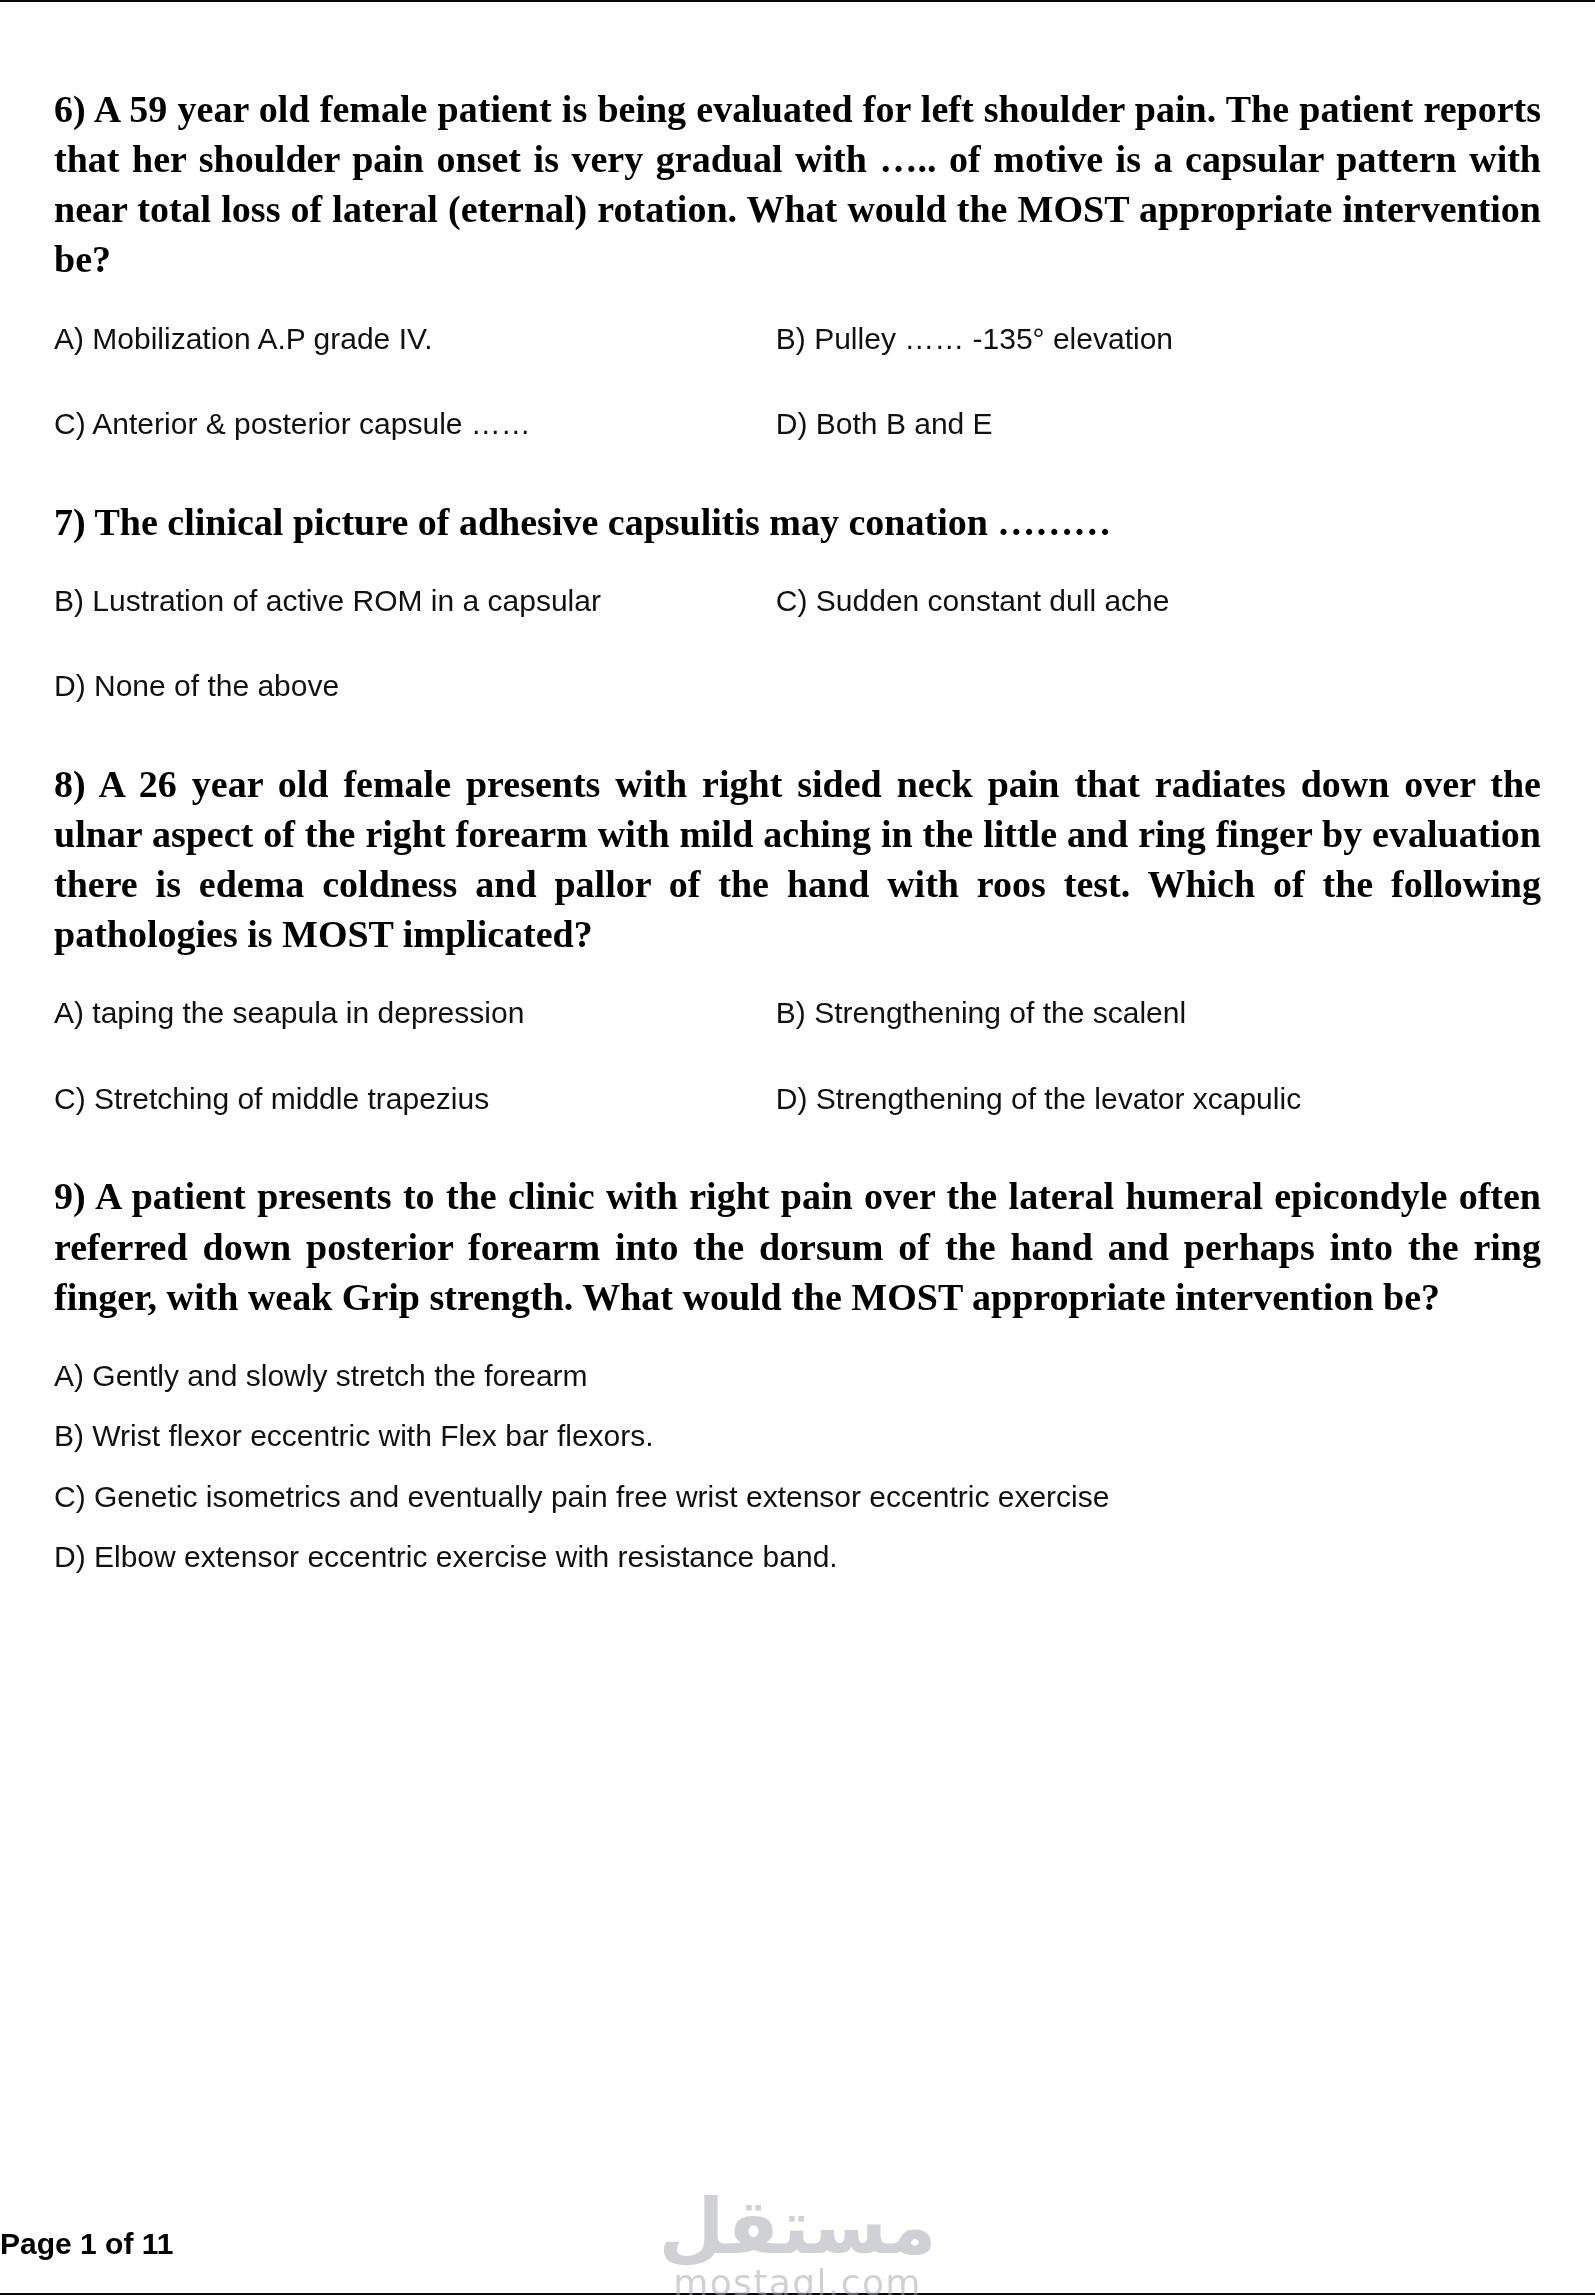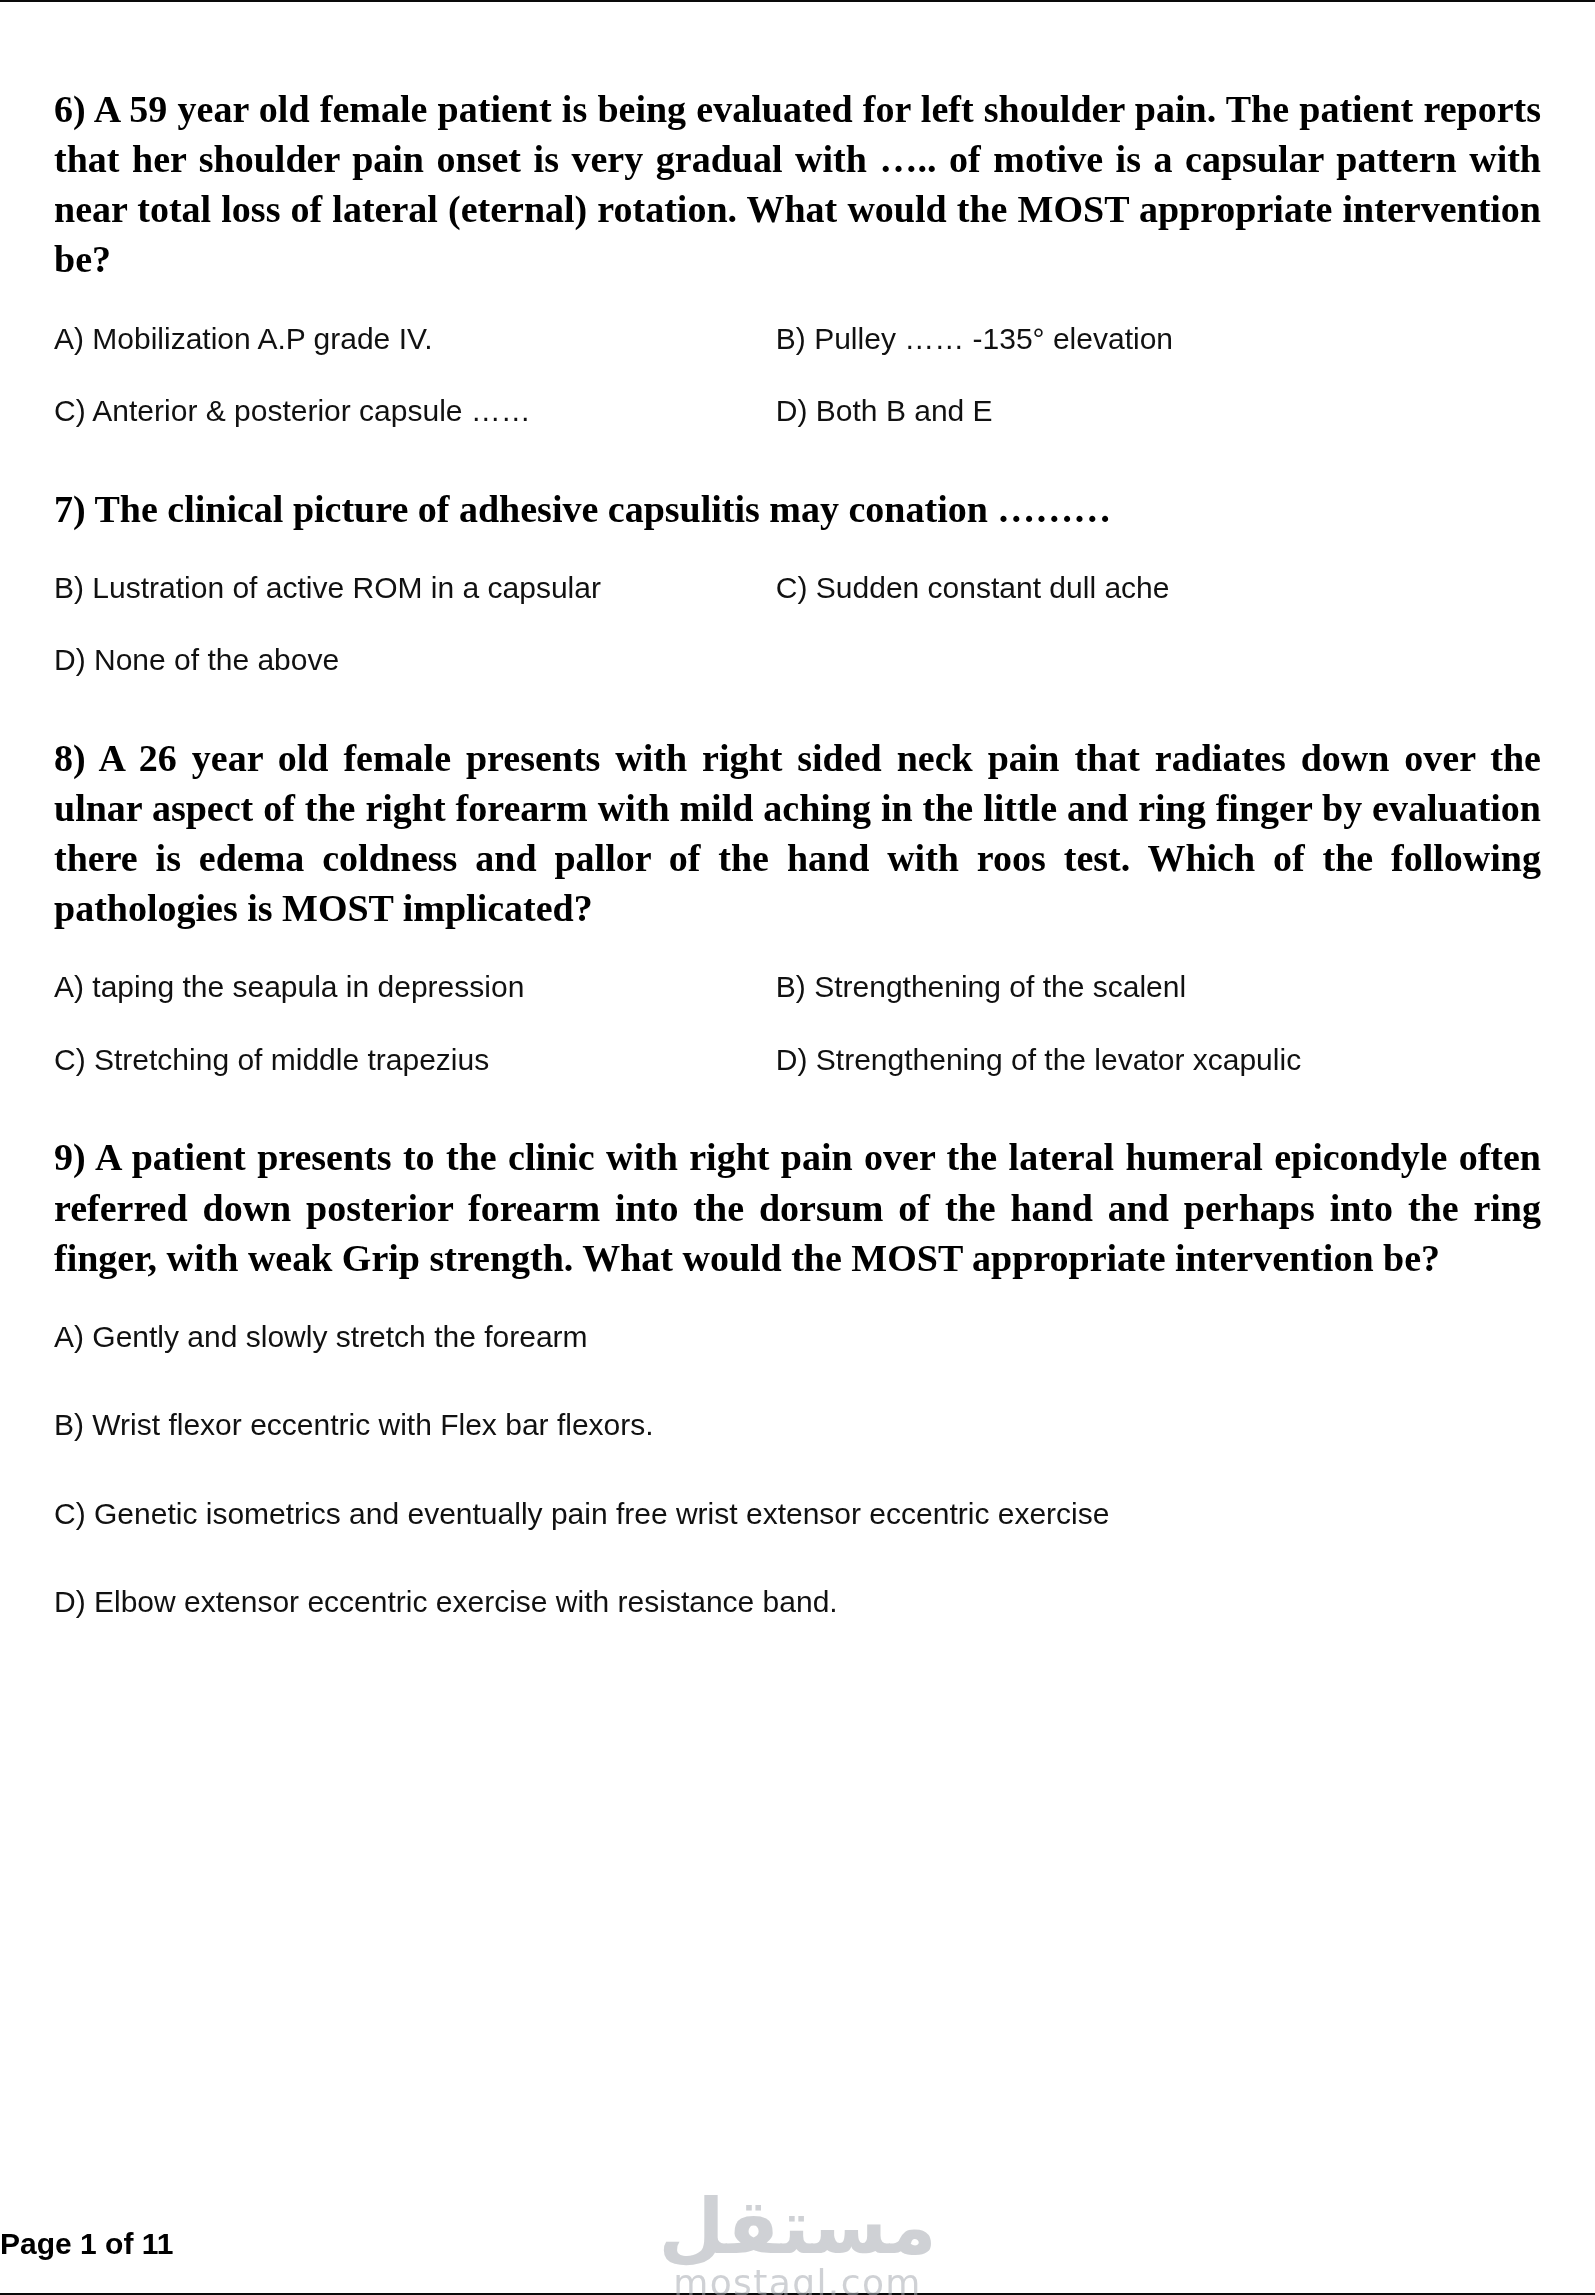--- a/index.html
+++ b/index.html
@@ -26,30 +26,30 @@
     font-size: 38px;
     line-height: 1.32;
     text-align: justify;
     color: #000000;
     margin-bottom: 35px;
     margin-top: 43px;
   }
   .options {
     display: grid;
     grid-template-columns: 1fr 1.06fr;
-    row-gap: 35px;
+    row-gap: 48px;
     margin-bottom: 54px;
     font-family: "Liberation Sans", sans-serif;
     font-size: 30px;
     line-height: 1.25;
     color: #111111;
   }
   .options.single {
     grid-template-columns: 1fr;
-    row-gap: 51px;
+    row-gap: 23px;
   }
   .option { padding-right: 20px; }
   .footer {
     position: absolute;
     left: 0;
     right: 0;
     bottom: 32px;
     font-family: "Liberation Sans", sans-serif;
     font-weight: 700;
     font-size: 30px;

